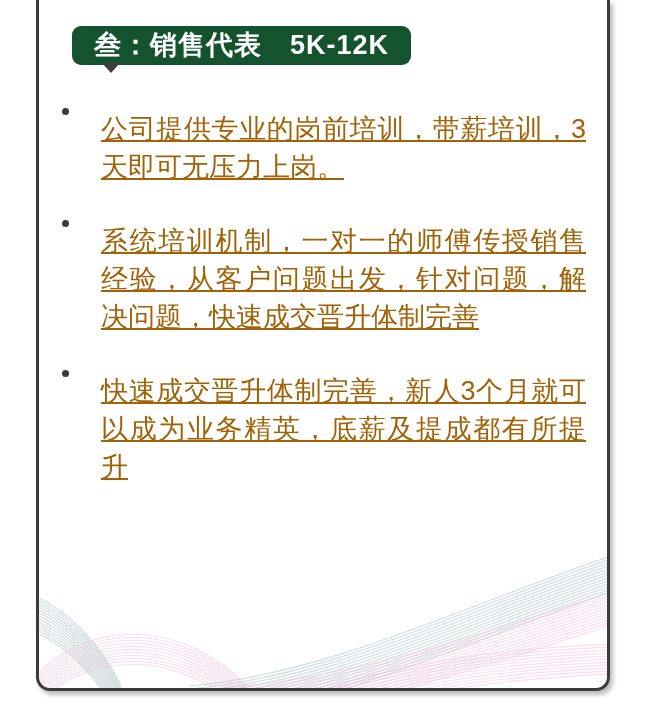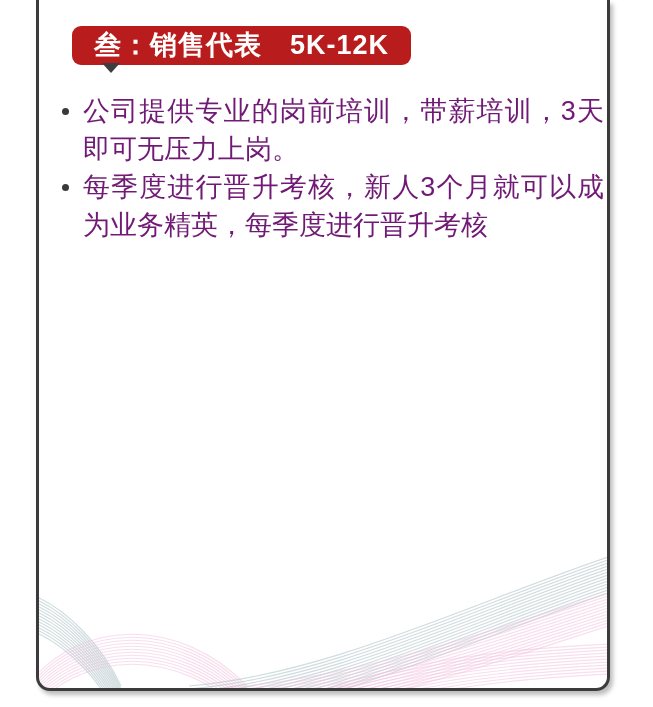--- a/index.html
+++ b/index.html
@@ -12,21 +12,21 @@
     width:574px;height:691px;box-sizing:border-box;
     background:#ffffff;
     border:3px solid #3b3b3b;border-top:none;
     border-radius:0 0 14px 14px;
     box-shadow:3px 4px 4px rgba(90,90,90,0.40);
     overflow:hidden;
   }
   .badge{
     position:relative;display:inline-block;
     margin:26px 0 0 33px;
-    background:#b91c1c;color:#ffffff;
+    background:#14532d;color:#ffffff;
     font-size:27px;font-weight:bold;letter-spacing:1px;
     line-height:39px;padding:0 22px;
     border-radius:9px;
     white-space:nowrap;
   }
   .badge-tail{
     position:absolute;left:30px;bottom:-8px;
     width:0;height:0;
     border-left:9px solid transparent;
     border-right:9px solid transparent;
@@ -38,23 +38,24 @@
     padding:0 3px 0 23px;
   }
   ul.benefits li{
     display:flex;align-items:flex-start;
   }
   .dot{
     flex:0 0 7px;width:7px;height:7px;border-radius:50%;
     background:#3a3a3a;margin:16px 14px 0 0;
   }
   .btext{
-    flex:1;margin:0;
-    color:#701a75;font-size:27px;line-height:38px;
+    flex:1;margin:18px;
+    color:#a16207;font-size:27px;line-height:38px;
     text-align:justify;
+    text-decoration:underline;
   }
   .waves{
     position:absolute;left:0;bottom:0;width:568px;height:136px;
     display:block;pointer-events:none;
   }
   .waves path{fill:none;stroke-width:1.2;}
   .teal-bundle path{opacity:0.55;}
   .pink-bundle path{opacity:0.50;}
 </style>
 </head>
@@ -68,21 +69,25 @@
       <span class="badge-tail"></span>
     </div>
 
     <ul class="benefits">
       <li>
         <span class="dot"></span>
         <p class="btext">公司提供专业的岗前培训，带薪培训，3天即可无压力上岗。</p>
       </li>
       <li>
         <span class="dot"></span>
-        <p class="btext">每季度进行晋升考核，新人3个月就可以成为业务精英，每季度进行晋升考核</p>
+        <p class="btext">系统培训机制，一对一的师傅传授销售经验，从客户问题出发，针对问题，解决问题，快速成交晋升体制完善</p>
+      </li>
+      <li>
+        <span class="dot"></span>
+        <p class="btext">快速成交晋升体制完善，新人3个月就可以成为业务精英，底薪及提成都有所提升</p>
       </li>
     </ul>
 
     <svg class="waves" id="waves" viewBox="0 0 568 136" aria-hidden="true">
       <g class="teal-bundle">
         <path d="M -4,44 C 28,58 62,92 82,134" stroke="#a9bfc3"></path>
       <path d="M -4,44 C 28,58 62,92 82,134" stroke="#a9bfc3" transform="translate(0,3)"></path>
           <path d="M -4,44 C 28,58 62,92 82,134" stroke="#a9bfc3" transform="translate(0,6)"></path>
           <path d="M -4,44 C 28,58 62,92 82,134" stroke="#a9bfc3" transform="translate(0,9)"></path>
           <path d="M -4,44 C 28,58 62,92 82,134" stroke="#a9bfc3" transform="translate(0,12)"></path>

